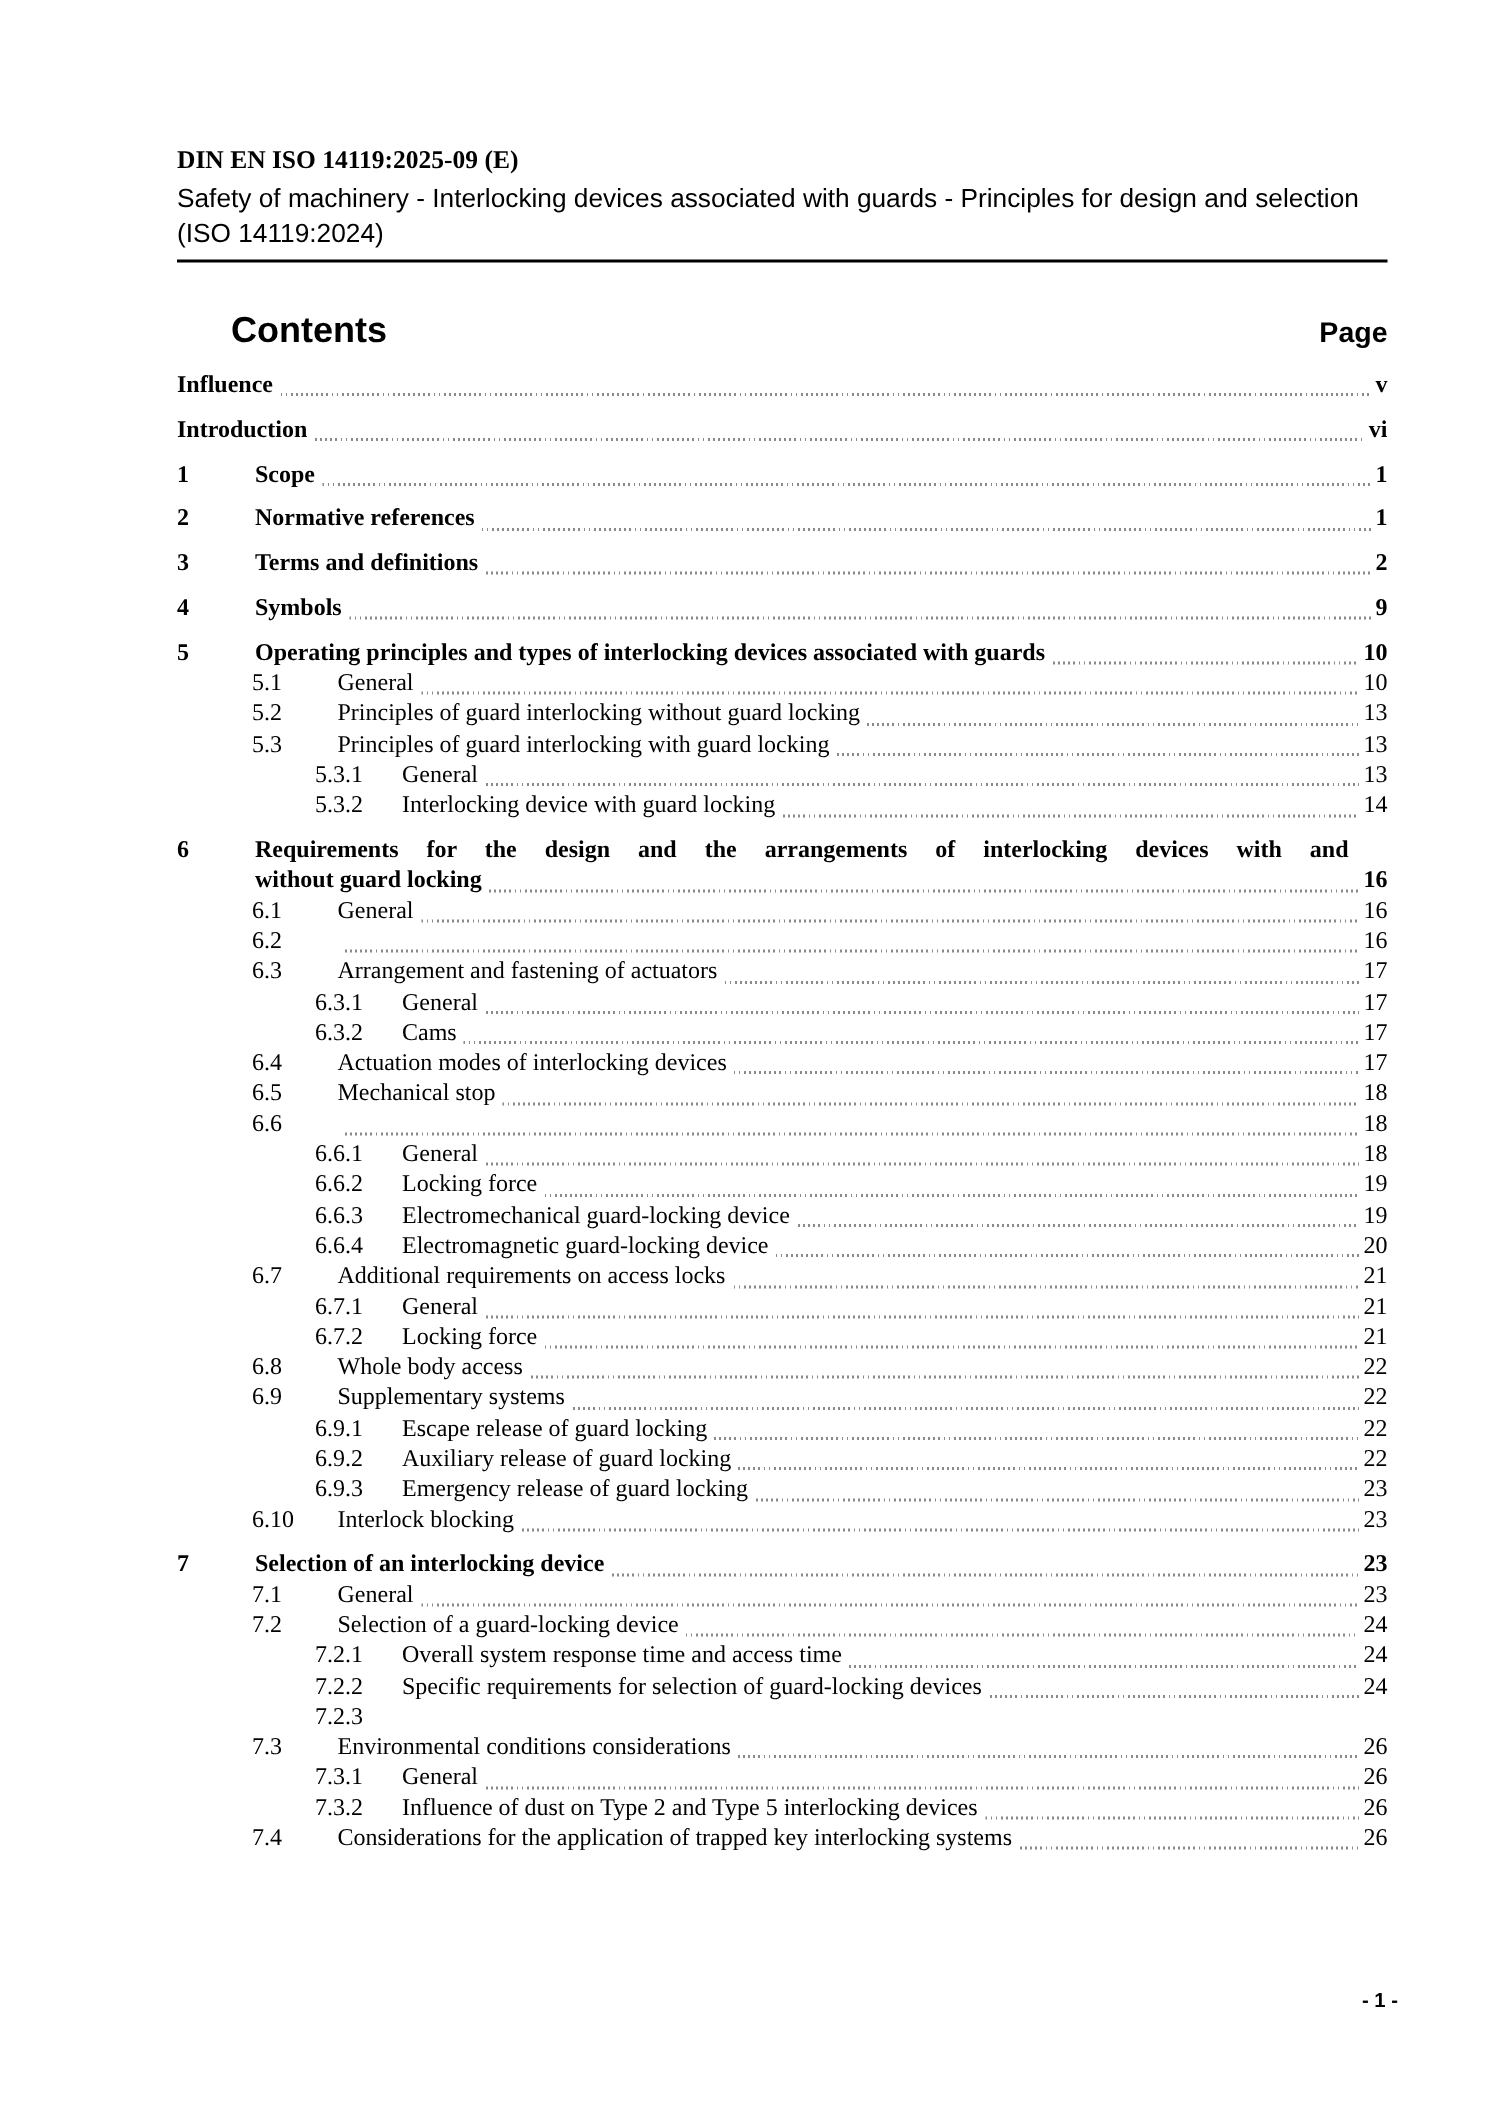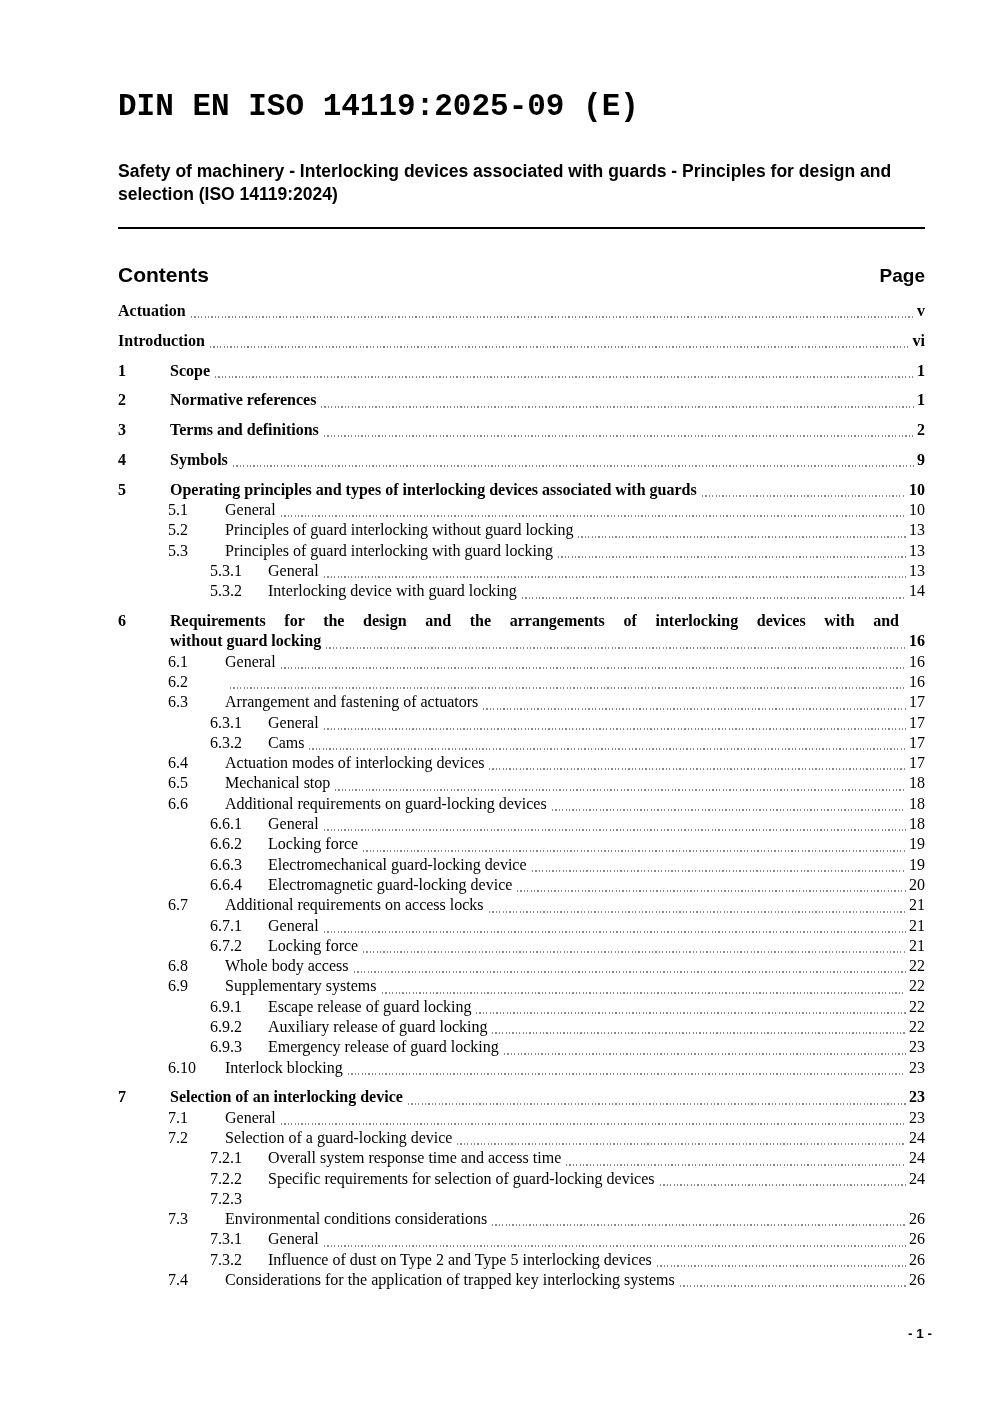--- a/index.html
+++ b/index.html
@@ -9,45 +9,45 @@
     height: 1403px;
     margin: 0 auto;
     background: #ffffff;
     color: #000;
     box-sizing: border-box;
     padding: 92px 67px 0 118px;
     font-family: "Liberation Serif", serif;
     overflow: hidden;
   }
   .doc-number {
-    font-family: Liberation Mono, monospace;
+    font-family: Liberation Serif, serif;
     font-weight: bold;
-    font-size: 31px;
+    font-size: 17px;
     line-height: 29px;
   }
   .doc-title {
-    margin-top: 39px;
     font-family: "Liberation Sans", sans-serif;
-    font-weight: bold;
+    font-weight: normal;
     font-size: 17.5px;
     line-height: 23px;
     border-bottom: 2px solid #000;
-    padding-bottom: 21px;
+    padding-bottom: 6px;
   }
   .contents-bar {
     margin-top: 33px;
     display: flex;
     justify-content: space-between;
     align-items: baseline;
   }
   .contents-h {
     font-family: "Liberation Sans", sans-serif;
     font-weight: bold;
-    font-size: 21px;
+    font-size: 24px;
     line-height: 26px;
+    margin-left: 36px;
   }
   .page-label {
     font-family: "Liberation Sans", sans-serif;
     font-weight: bold;
     font-size: 19px;
   }
   .toc { margin-top: 13px; }
   .toc-row {
     display: flex;
     font-size: 16px;
@@ -97,21 +97,21 @@
 
   <div class="contents-bar">
     <span class="contents-h">Contents</span>
     <span class="page-label">Page</span>
   </div>
 
   <div id="toc" class="toc">
       <div class="toc-row lvl1 bold">
         <div class="body">
           <div class="line">
-            <span class="t">Actuation</span>
+            <span class="t">Influence</span>
             <span class="leader"></span>
             <span class="pg">v</span>
           </div>
         </div>
       </div>
       <div class="toc-row lvl1 bold">
         <div class="body">
           <div class="line">
             <span class="t">Introduction</span>
             <span class="leader"></span>
@@ -296,21 +296,20 @@
             <span class="t">Mechanical stop</span>
             <span class="leader"></span>
             <span class="pg">18</span>
           </div>
         </div>
       </div>
       <div class="toc-row lvl2">
         <span class="num">6.6</span>
         <div class="body">
           <div class="line">
-            <span class="t">Additional requirements on guard-locking devices</span>
             <span class="leader"></span>
             <span class="pg">18</span>
           </div>
         </div>
       </div>
       <div class="toc-row lvl3">
         <span class="num">6.6.1</span>
         <div class="body">
           <div class="line">
             <span class="t">General</span>

